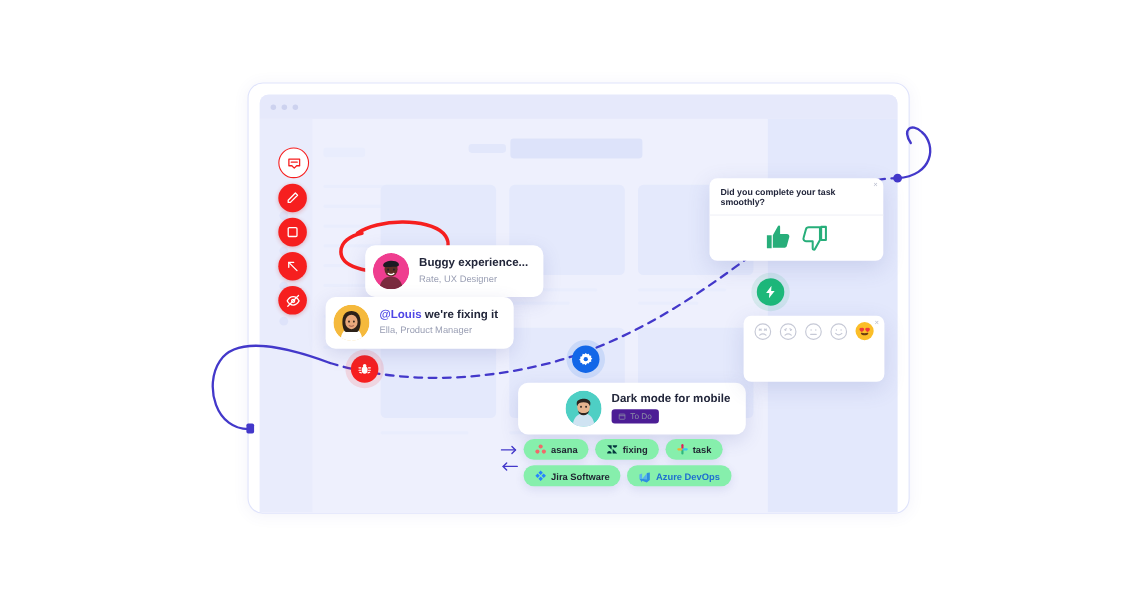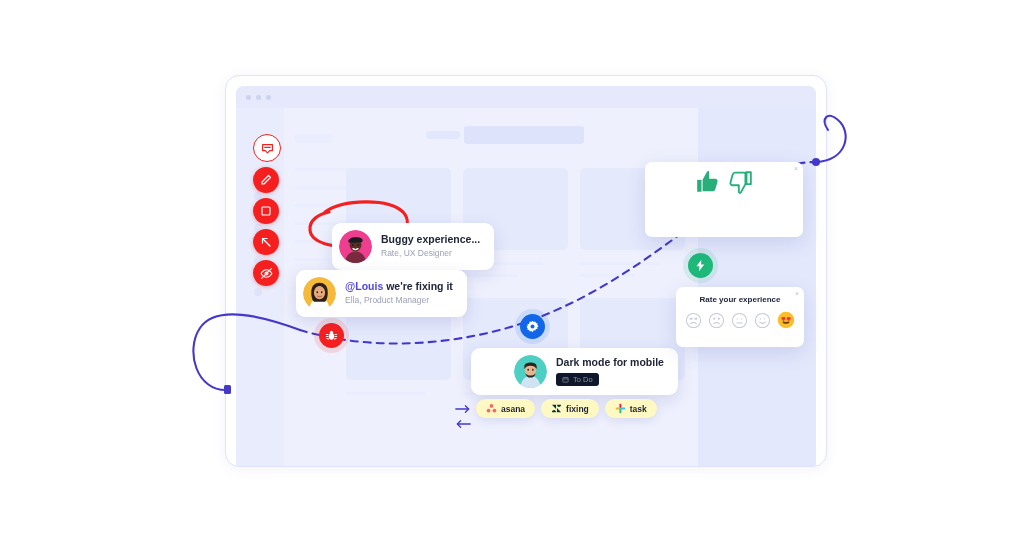--- a/index.html
+++ b/index.html
@@ -61,21 +61,21 @@
   .pcard .ptitle{font-size:10.5px;font-weight:700;color:#22263a;line-height:1.25;white-space:nowrap;}
   .pcard .psub{font-size:8.5px;color:#9a9fb4;line-height:1.4;margin-top:2px;white-space:nowrap;}
   .mention{color:#4f46e5;font-weight:700;}
 
   #card-buggy{left:332px;top:223px;}
   #card-reply{left:296px;top:270px;}
   #card-darkmode{left:471px;top:348px;padding-left:43px;}
 
   .todo-badge{
     display:inline-flex;align-items:center;gap:4px;margin-top:0;
-    background:#0f172a;border-radius:3px;padding:2px 6px;
+    background:#4c1d95;border-radius:3px;padding:2px 6px;
     font-size:7.5px;color:#8d92a6;font-weight:400;
   }
 
   
   .marker{position:absolute;border-radius:50%;display:flex;align-items:center;
           justify-content:center;z-index:26;}
   #marker-bug{left:319px;top:323px;width:25px;height:25px;background:#f61f1f;
               box-shadow:0 0 0 5px rgba(246,31,31,.13);}
   #marker-gear{left:520px;top:314px;width:25px;height:25px;background:#1267e8;
                box-shadow:0 0 0 5px rgba(18,103,232,.12);}
@@ -93,21 +93,21 @@
               text-align:center;border-bottom:1px solid #f0f1f7;}
   #popup-task .popup-head{text-align:left;}
   .popup-body{display:flex;align-items:center;justify-content:center;gap:6px;padding:7px 6px;}
   .popup-close{position:absolute;right:5px;top:3px;font-size:7px;color:#b9bdcd;cursor:pointer;line-height:1;}
   .emoji-row{display:flex;align-items:center;justify-content:center;gap:6px;padding:5px 8px 8px;}
 
   
   .pills{position:absolute;left:476px;top:399px;z-index:32;
          display:flex;flex-direction:column;gap:5px;}
   .pill-row{display:flex;gap:6px;}
-  .pill{background:#fef9c3;border-radius:12px;height:19px;
+  .pill{background:#86efac;border-radius:12px;height:19px;
         box-shadow:0 3px 9px rgba(70,80,160,.13);
         display:flex;align-items:center;gap:4px;padding:0 10px;
         font-size:8.5px;font-weight:700;color:#1f2330;white-space:nowrap;}
   .pill.blue-text{color:#1f6fd0;font-weight:600;}
   .arrows{position:absolute;left:455px;top:404px;z-index:32;
           display:flex;flex-direction:column;gap:5px;}
 
   .svgfull{position:absolute;left:0;top:0;width:1024px;height:536px;pointer-events:none;}
 </style>
 </head>
@@ -290,35 +290,35 @@
           <rect x="3" y="5" width="18" height="16" rx="2"></rect>
             <path d="M3 10h18"></path>
         </svg>
         <span>To Do</span>
       </span>
     </div>
   </div>
 
   <div class="popup" id="popup-task">
     <span class="popup-close">×</span>
+    <div class="popup-head">Did you complete your task smoothly?</div>
     <div class="popup-body">
       <svg width="26" height="26" viewBox="0 0 24 24" fill="#27ae7a">
         <path d="M2 10h4v11H2z"></path>
         <path d="M7 10l4.2-7.6c.5-.9 1.9-.6 1.9.5V9h5.7c1.4 0 2.4 1.3 2 2.6l-2 7.2c-.3 1.1-1.3 1.8-2.4 1.8H7z"></path>
       </svg>
       <svg width="26" height="26" viewBox="0 0 24 24" fill="none" stroke="#27ae7a" stroke-width="1.7" stroke-linejoin="round">
         <path d="M22 14h-4V3h4z"></path>
         <path d="M17 14l-4.2 7.6c-.5.9-1.9.6-1.9-.5V15H5.2c-1.4 0-2.4-1.3-2-2.6l2-7.2C5.5 4.1 6.5 3.4 7.6 3.4H17z"></path>
       </svg>
     </div>
   </div>
 
   <div class="popup" id="popup-rate">
     <span class="popup-close">×</span>
-    <div class="popup-head" style="border-bottom:none;padding-bottom:2px;">Rate your experience</div>
     <div class="emoji-row">
       <svg width="17" height="17" viewBox="0 0 24 24" fill="none" stroke="#c6c9d6" stroke-width="1.5">
         <circle cx="12" cy="12" r="10"></circle>
         <path d="M8 16.5c2.4-2 5.6-2 8 0" stroke-linecap="round"></path>
         <path d="M7.4 8.6l2.6 1.6M9.9 8.6l-2.5 1.6" stroke-linecap="round"></path>
         <path d="M16.6 8.6L14 10.2M14.1 8.6l2.5 1.6" stroke-linecap="round"></path>
       </svg>
       <svg width="17" height="17" viewBox="0 0 24 24" fill="none" stroke="#c6c9d6" stroke-width="1.5">
         <circle cx="12" cy="12" r="10"></circle>
         <path d="M8 16.5c2.4-2 5.6-2 8 0" stroke-linecap="round"></path>
@@ -380,15 +380,33 @@
       <div class="pill">
         <svg width="11" height="11" viewBox="0 0 24 24">
           <rect x="9.6" y="1.6" width="4.3" height="11" rx="2.15" fill="#e01e5a"></rect>
           <rect x="9.6" y="11.4" width="4.3" height="11" rx="2.15" fill="#2eb67d"></rect>
           <rect x="1.6" y="9.8" width="11" height="4.3" rx="2.15" fill="#ecb22e"></rect>
           <rect x="11.4" y="9.8" width="11" height="4.3" rx="2.15" fill="#36c5f0"></rect>
         </svg>
         <span>task</span>
       </div>
     </div>
+    <div class="pill-row">
+      <div class="pill">
+        <svg width="11" height="11" viewBox="0 0 24 24">
+          <path d="M12 1.5l4.4 4.4L12 10.3 7.6 5.9z" fill="#2684ff"></path>
+          <path d="M12 13.7l4.4 4.4L12 22.5l-4.4-4.4z" fill="#2684ff"></path>
+          <path d="M5.9 7.6l4.4 4.4-4.4 4.4L1.5 12z" fill="#2684ff"></path>
+          <path d="M18.1 7.6l4.4 4.4-4.4 4.4-4.4-4.4z" fill="#2684ff"></path>
+        </svg>
+        <span>Jira Software</span>
+      </div>
+      <div class="pill blue-text">
+        <svg width="12" height="12" viewBox="0 0 24 24">
+          <path d="M21.5 5.3v13.4l-5.5 4.5-8.6-3.1v3.1L2.5 16.4l13.6 1.1V5.8z" fill="#2e8fe0"></path>
+          <path d="M16.1 5.8v11.7L2.5 16.4V8.9l5-2.2V17l9-11.2z" fill="#57b0ee"></path>
+        </svg>
+        <span>Azure DevOps</span>
+      </div>
+    </div>
   </div>
 
 </div>
 
 </body></html>

